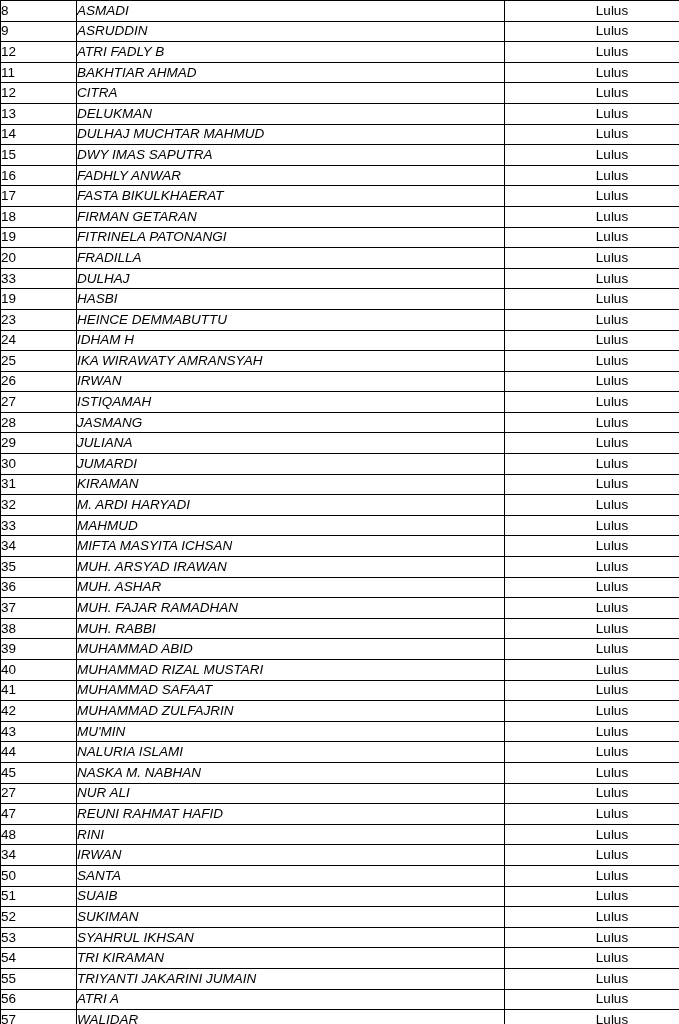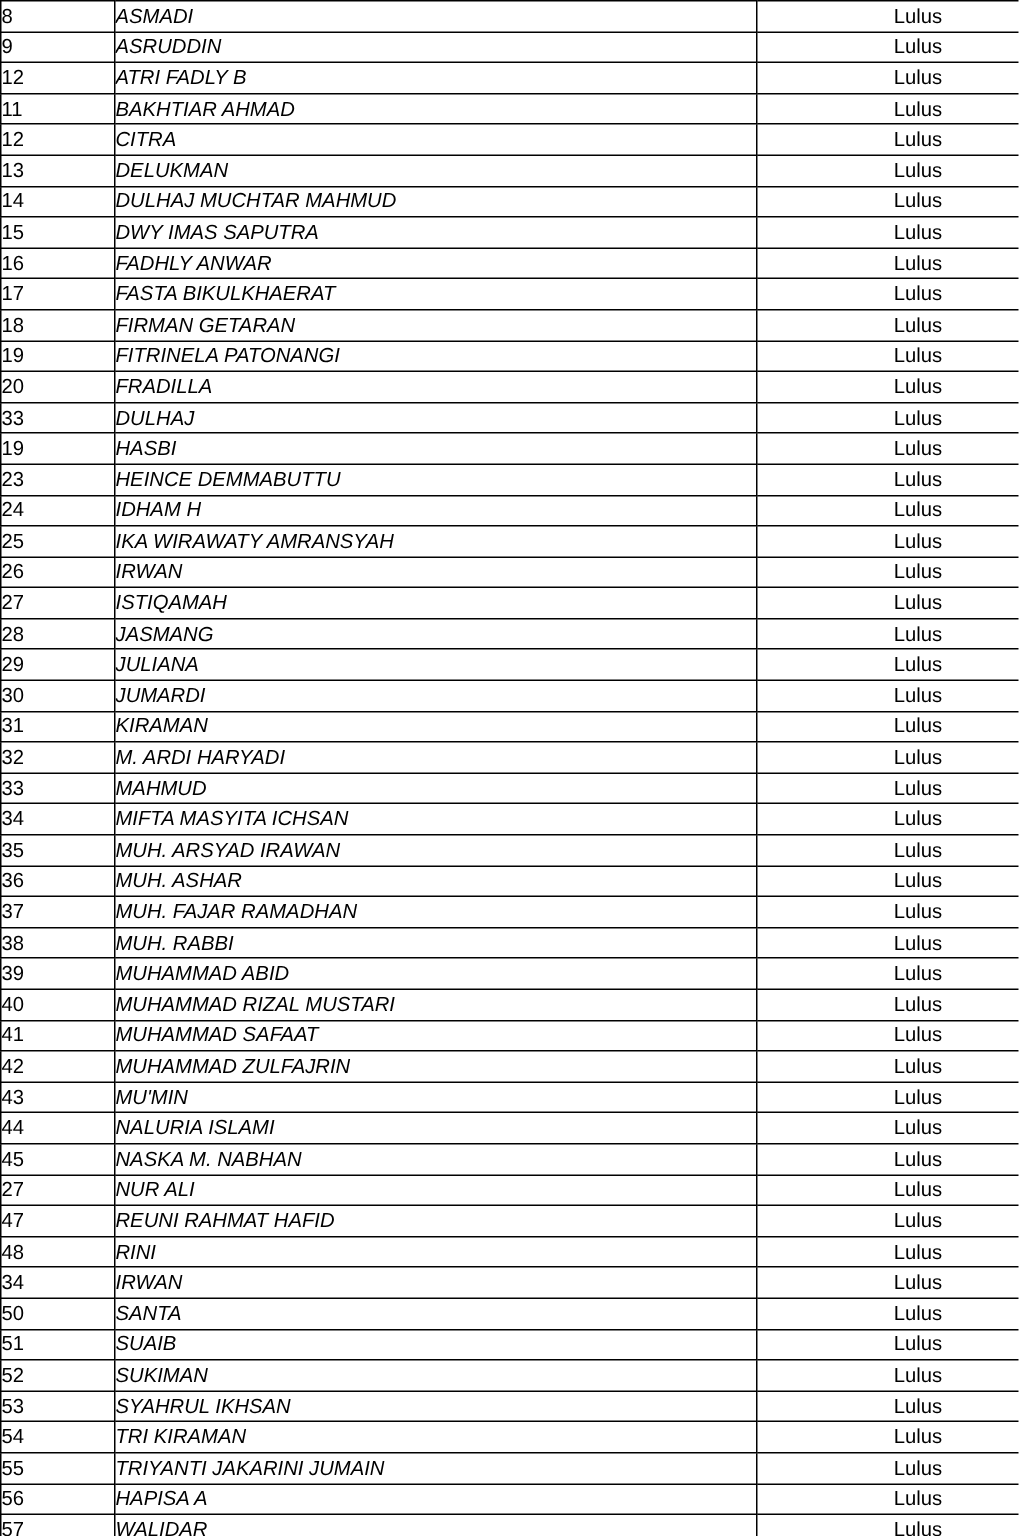--- a/index.html
+++ b/index.html
@@ -300,21 +300,21 @@
           <td class="name">TRI KIRAMAN</td>
           <td class="status">Lulus</td>
         </tr>
         <tr>
           <td class="no">55</td>
           <td class="name">TRIYANTI JAKARINI JUMAIN</td>
           <td class="status">Lulus</td>
         </tr>
         <tr>
           <td class="no">56</td>
-          <td class="name">HAPISA A</td>
+          <td class="name">ATRI A</td>
           <td class="status">Lulus</td>
         </tr>
         <tr>
           <td class="no">57</td>
           <td class="name">WALIDAR</td>
           <td class="status">Lulus</td>
         </tr>
       </tbody>
   </table>
 </div>

